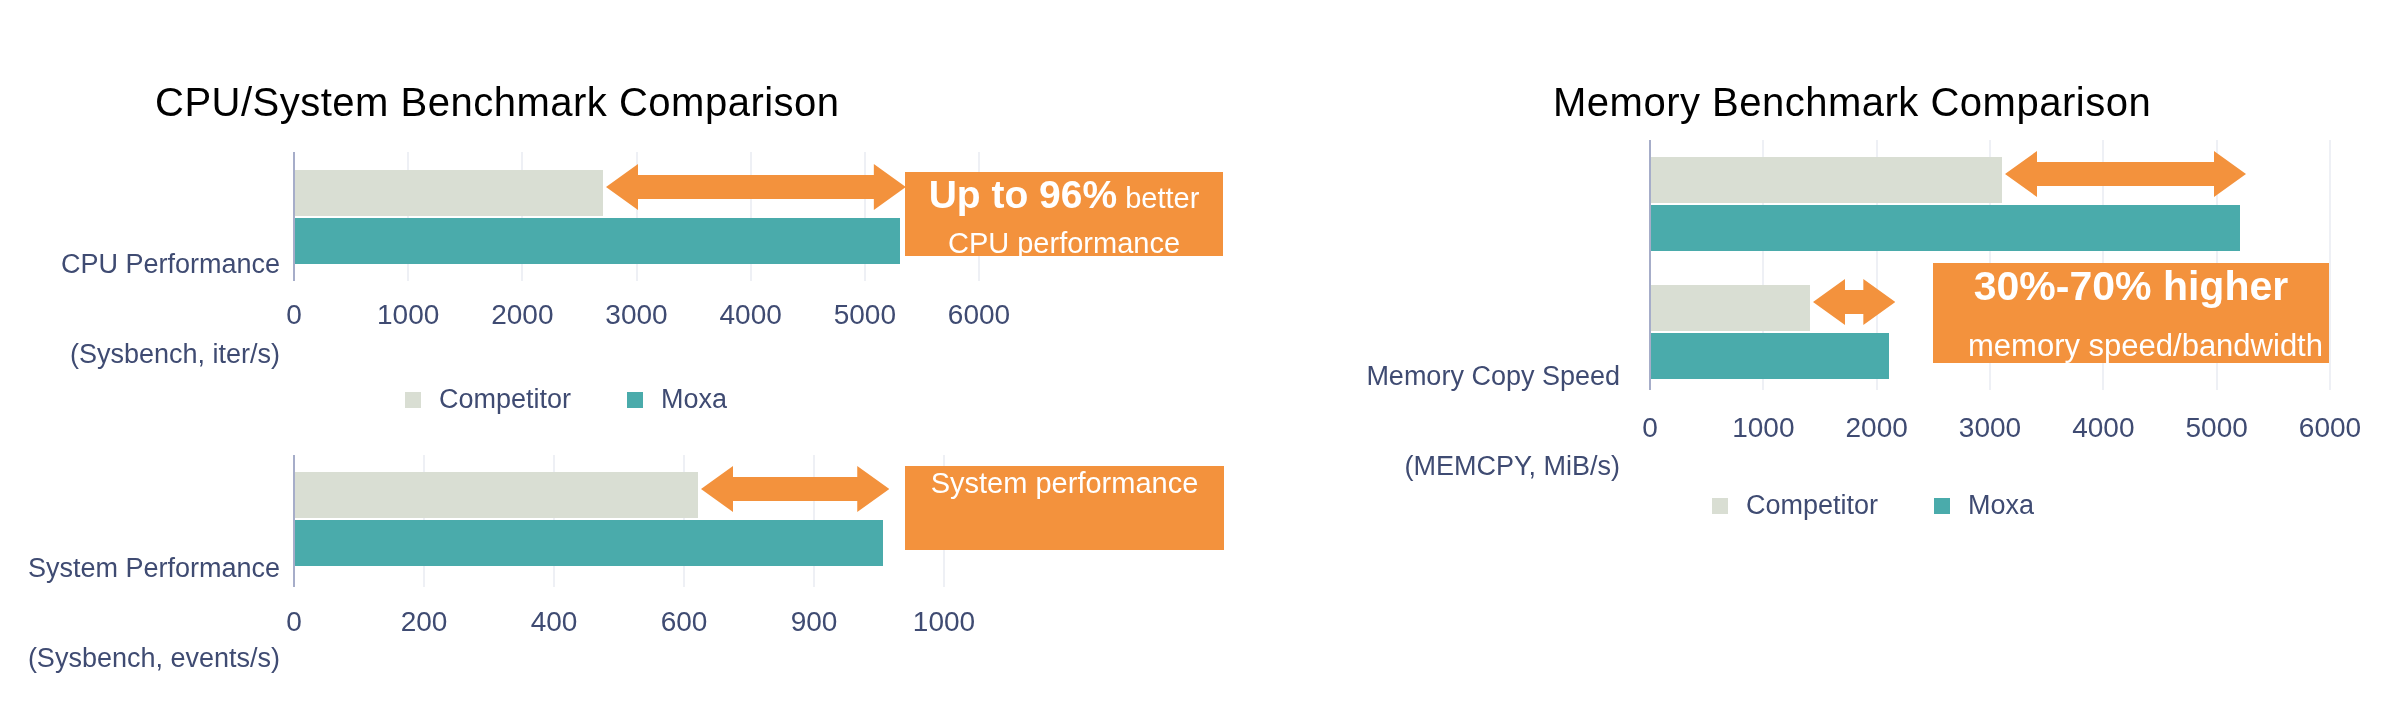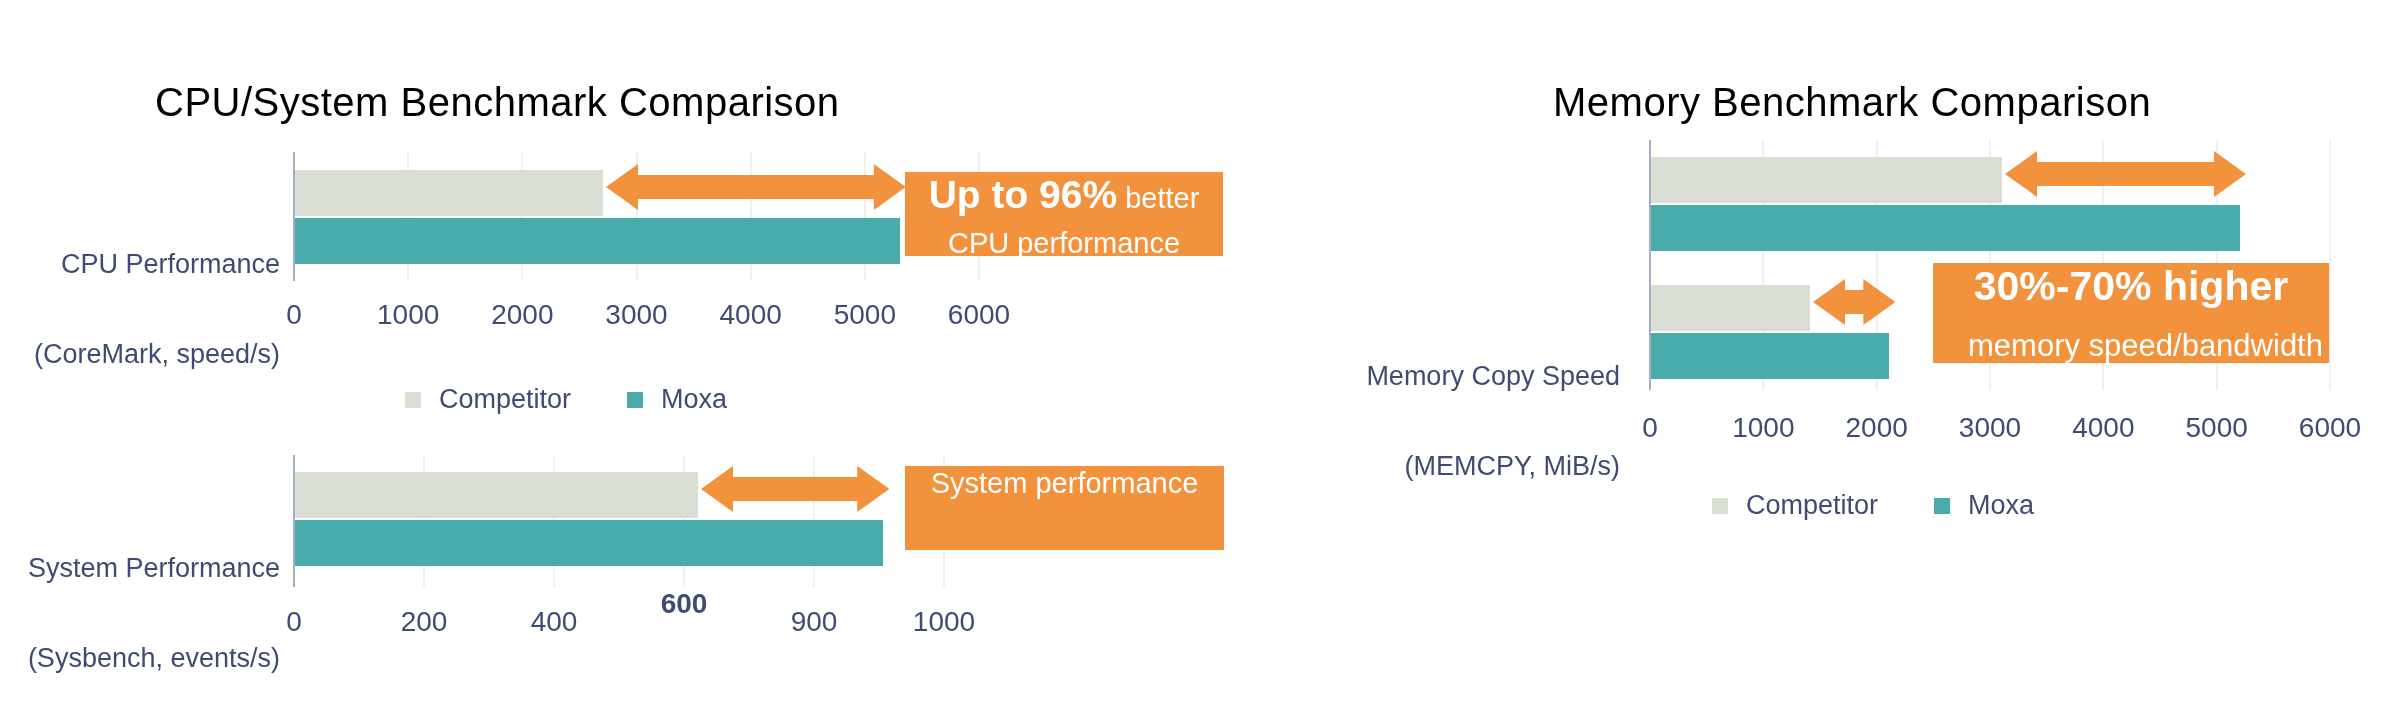--- a/index.html
+++ b/index.html
@@ -35,21 +35,21 @@
 </head>
 <body>
 
 <div id="canvas" style="--compcol: #d9ded3; --moxacol: #4aabab; --orange: #f3923d; --labelcol: #3f4b72; --axiscol: #a6adc9; --gridcol: #eef0f5;">
 
   <div class="chart-title" style="left:155px;top:80px">CPU/System Benchmark Comparison</div>
   <div class="chart-title" style="left:1553px;top:80px">Memory Benchmark Comparison</div>
 
   <div class="cat-label" style="left:30px;top:189px;width:250px">
     <div>CPU Performance</div>
-    <div>(CoreMark, speed/s)</div>
+    <div>(Sysbench, iter/s)</div>
   </div>
   <div class="cat-label" style="left:20px;top:493px;width:260px">
     <div>System Performance</div>
     <div>(Sysbench, events/s)</div>
   </div>
   <div class="cat-label" style="left:1240px;top:301px;width:380px">
     <div>Memory Copy Speed</div>
     <div>(MEMCPY, MiB/s)</div>
   </div>
 
@@ -99,21 +99,21 @@
     <svg width="299.83333333333337" height="46" class="arrow" style="left: 606.25px; top: 164px;">
       <polygon points="0,23 32,0 32,11 267.83333333333337,11 267.83333333333337,0 299.83333333333337,23 267.83333333333337,46 267.83333333333337,35 32,35 32,46" fill="#f3923d"></polygon>
     </svg>
     <div class="axisline" style="left: 293px; top: 455px; height: 132px;"></div>
     <div class="tick" style="left: 249px; top: 606px;">0</div>
     <div class="gridline" style="left: 423px; top: 455px; height: 132px;"></div>
     <div class="tick" style="left: 379px; top: 606px;">200</div>
     <div class="gridline" style="left: 553px; top: 455px; height: 132px;"></div>
     <div class="tick" style="left: 509px; top: 606px;">400</div>
     <div class="gridline" style="left: 683px; top: 455px; height: 132px;"></div>
-    <div class="tick" style="left: 639px; top: 588px; font-weight: bold;">600</div>
+    <div class="tick" style="left: 639px; top: 606px;">600</div>
     <div class="gridline" style="left: 813px; top: 455px; height: 132px;"></div>
     <div class="tick" style="left: 769px; top: 606px;">900</div>
     <div class="gridline" style="left: 943px; top: 455px; height: 132px;"></div>
     <div class="tick" style="left: 899px; top: 606px;">1000</div>
     <div class="bar" style="left: 295px; top: 472px; width: 403px; background: rgb(217, 222, 211);"></div>
     <div class="bar" style="left: 295px; top: 520px; width: 588.25px; background: rgb(74, 171, 171);"></div>
     <svg width="188.25" height="46" class="arrow" style="left: 701px; top: 466px;">
       <polygon points="0,23 32,0 32,11 156.25,11 156.25,0 188.25,23 156.25,46 156.25,35 32,35 32,46" fill="#f3923d"></polygon>
     </svg>
     <div class="axisline" style="left: 1649px; top: 140px; height: 250px;"></div>

